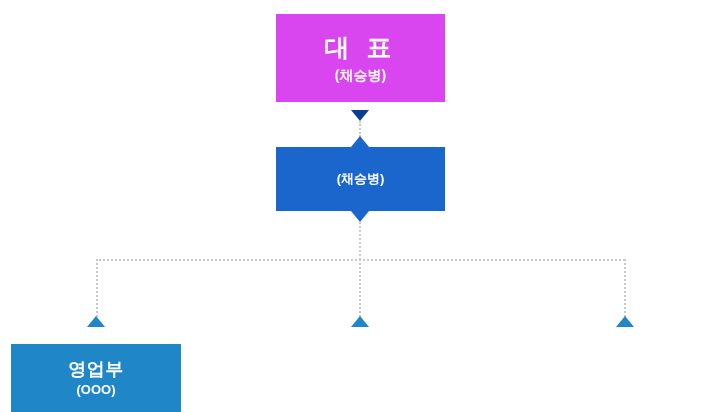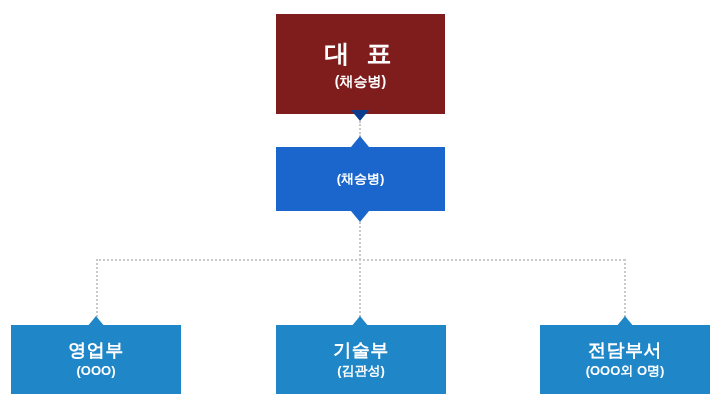--- a/index.html
+++ b/index.html
@@ -38,22 +38,22 @@
   .node .node-person {
     white-space: nowrap;
     font-weight: bold;
   }
 
   
   .node-ceo {
     left: 276px;
     top: 14px;
     width: 169px;
-    height: 100px;
-    background: #7f1d1d;
+    height: 88px;
+    background: #d946ef;
     justify-content: center;
   }
   .node-ceo .node-title {
     font-size: 25px;
     letter-spacing: 5px;
     margin-bottom: 5px;
   }
   .node-ceo .node-person {
     font-size: 14px;
   }
@@ -69,21 +69,21 @@
   .node-manager .node-title {
     font-size: 18px;
     margin-bottom: 3px;
   }
   .node-manager .node-person {
     font-size: 13px;
   }
 
   
   .node-dept {
-    top: 325px;
+    top: 344px;
     width: 170px;
     height: 69px;
     background: #1f86c8;
   }
   .node-dept .node-title {
     font-size: 18px;
     margin-bottom: 3px;
   }
   .node-dept .node-person {
     font-size: 13px;
@@ -160,24 +160,16 @@
   <div class="line-v line-drop-tech"></div>
   <div class="line-v line-drop-special"></div>
 
   <div class="arrow arrow-up arrow-dept arrow-dept-sales"></div>
   <div class="node node-dept node-dept-sales">
     <div class="node-title">영업부</div>
     <div class="node-person">(OOO)</div>
   </div>
 
   <div class="arrow arrow-up arrow-dept arrow-dept-tech"></div>
-  <div class="node node-dept node-dept-tech">
-    <div class="node-title">기술부</div>
-    <div class="node-person">(김관성)</div>
-  </div>
 
   <div class="arrow arrow-up arrow-dept arrow-dept-special"></div>
-  <div class="node node-dept node-dept-special">
-    <div class="node-title">전담부서</div>
-    <div class="node-person">(OOO외 O명)</div>
-  </div>
 
 </div>
 
 </body></html>

